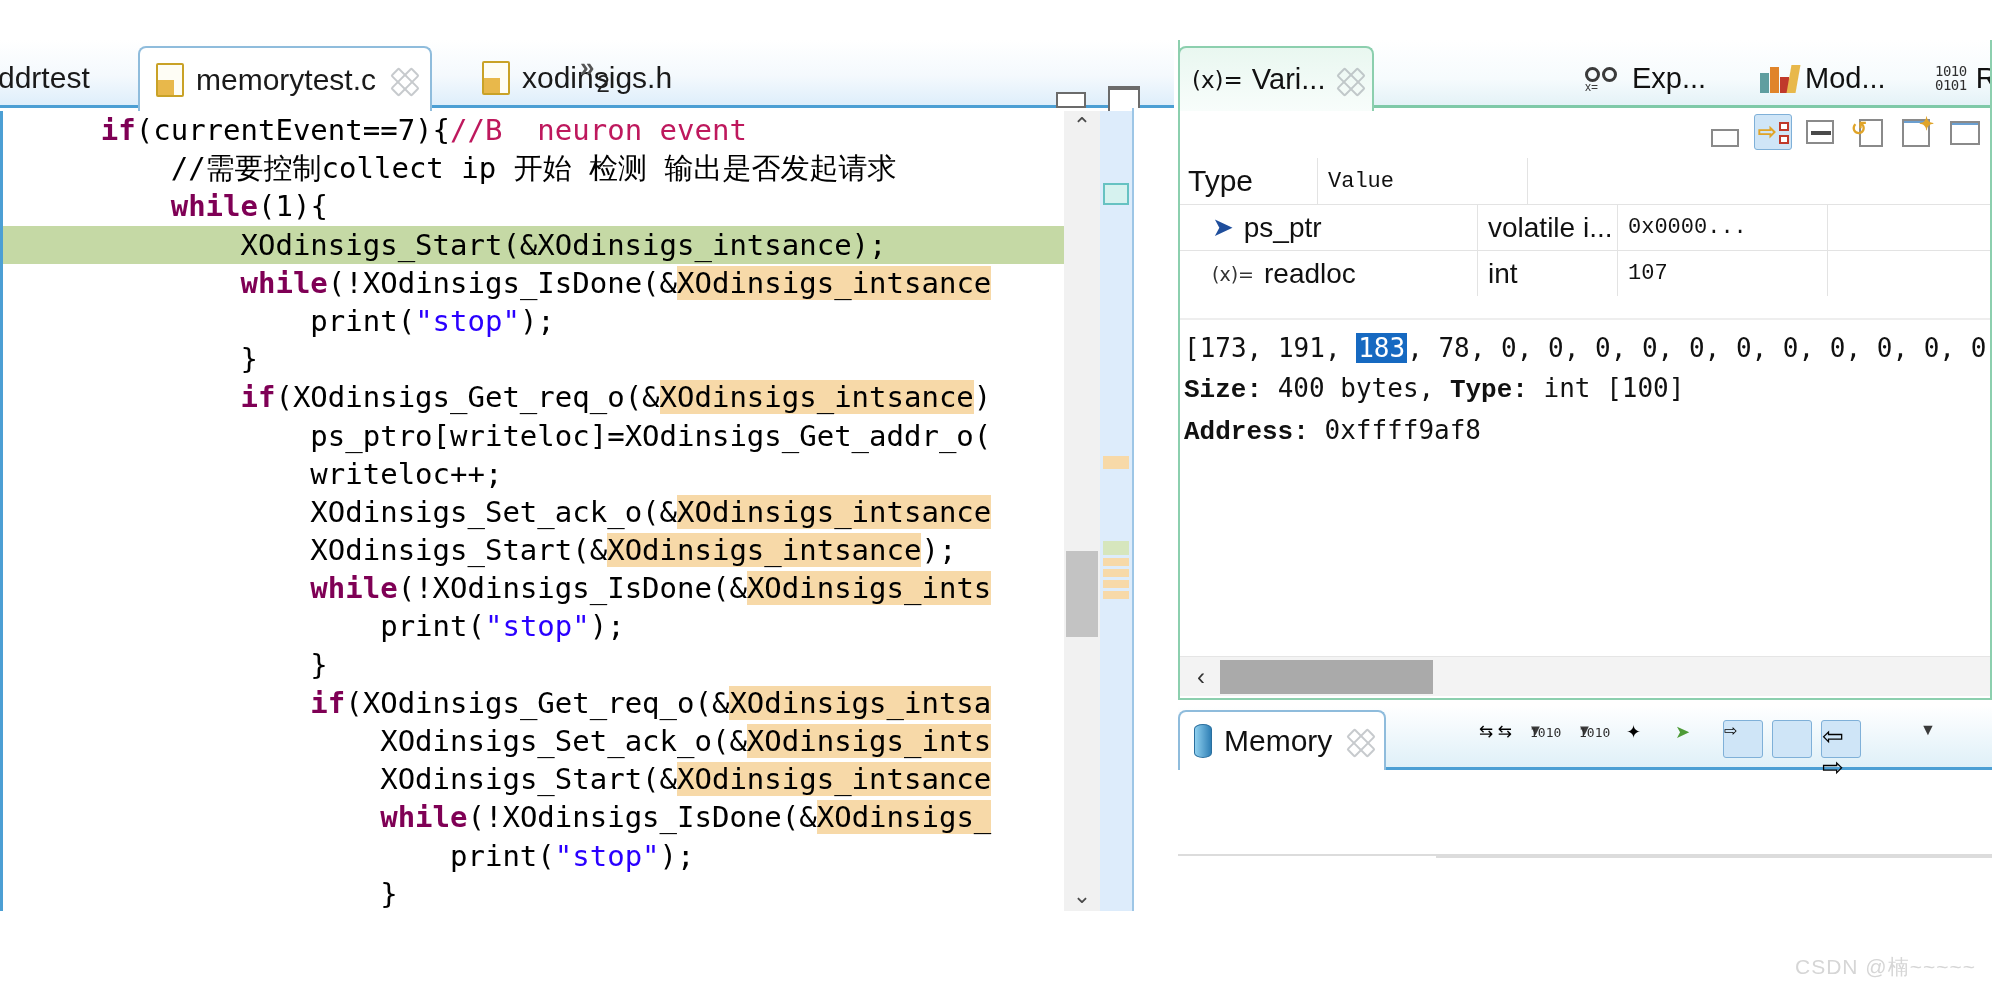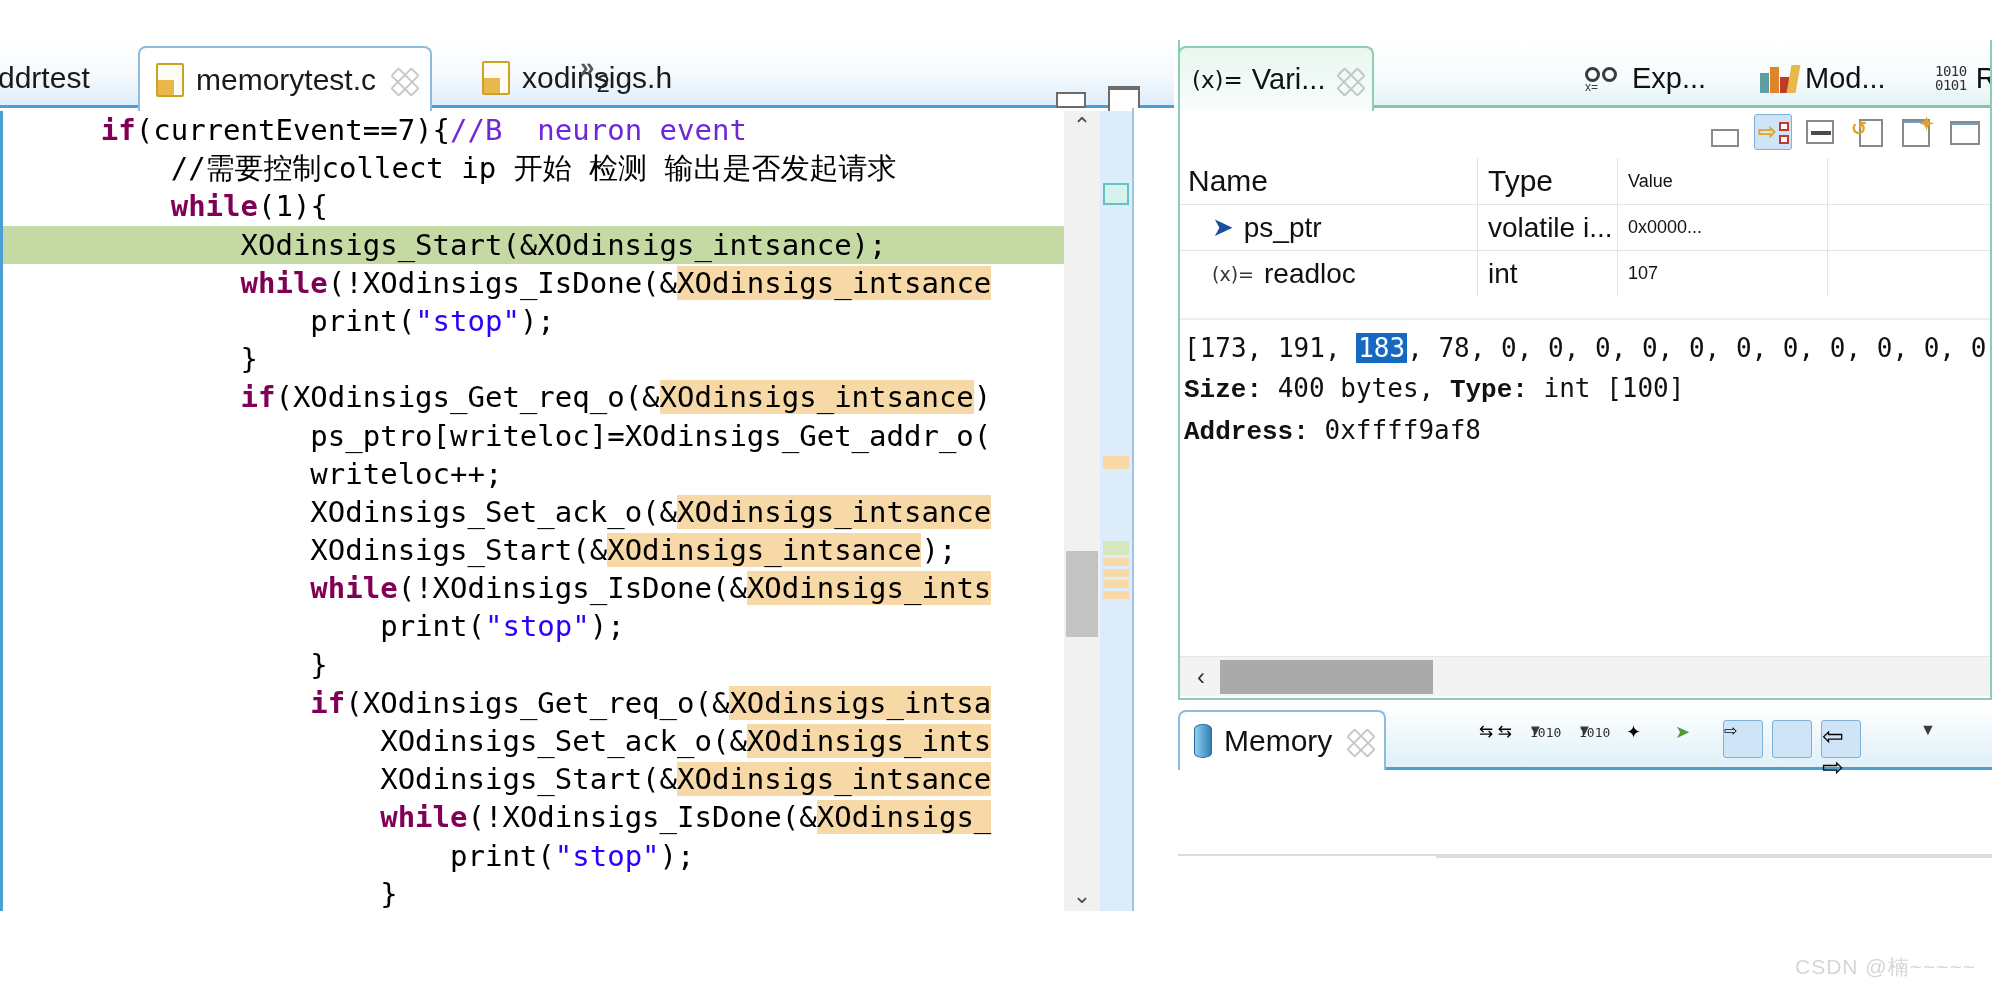--- a/index.html
+++ b/index.html
@@ -90,21 +90,21 @@
   }
   #code {
     position: absolute; left: 0; top: 0; width: 1100px;
     font-family: "DejaVu Sans Mono", monospace;
     font-size: 29px; line-height: 38.2px;
     white-space: pre; color: #000;
   }
   .ln { position: relative; height: 38.2px; padding-left: 28px; }
   .ln.cur { background: #c5d9a5; }
   .kw   { color: #7f0055; font-weight: bold; }
-  .cmt  { color: #6d28d9; }
+  .cmt  { color: #be185d; }
   .cmt2 { color: #000000; }
   .str  { color: #2a00ff; }
   .occ  { background: #f7d9a8; }
 
   
   #vscroll {
     position: absolute; left: 1064px; top: 111px; width: 36px; height: 800px;
     background: #f1f1f1;
   }
   #vscroll .arrow {
@@ -206,21 +206,21 @@
     background: #fff;
   }
   .vrow { display: flex; align-items: center; height: 46px; }
   .vrow.head { font-size: 30px; color: #111; }
   .vrow.body { font-size: 28px; color: #111; border-top: 1px solid #e3e3e3; }
   .vc-name { width: 300px; padding-left: 10px; display:flex; align-items:center; gap:10px;
              border-right: 1px solid #e3e3e3; height: 100%; }
   .vc-type { width: 140px; padding-left: 10px; border-right: 1px solid #e3e3e3; height: 100%;
              display:flex; align-items:center; }
   .vc-val  { width: 210px; padding-left: 10px; border-right: 1px solid #e3e3e3; height: 100%;
-             display:flex; align-items:center; font-family:Liberation Sans, sans-serif; font-size: 18px;}
+             display:flex; align-items:center; font-family:Liberation Mono, monospace; font-size: 22px;}
   .vc-rest { flex: 1; height: 100%; }
   .ind { padding-left: 34px; }
   .ptr-arrow { color: #1f4e9c; font-size: 26px; }
   .xeq-small { font-size: 19px; color: #333; font-family: "DejaVu Sans", sans-serif; }
 
   #vars-detail {
     position: absolute; left: 0; top: 278px; width: 814px; height: 318px;
     background: #fff; border-top: 2px solid #eee;
     padding: 8px 0 0 6px; overflow: hidden;
   }
@@ -426,21 +426,20 @@
           <span class="sq" style="left:3px;top:4px;width:28px;height:28px;box-shadow: inset 0 5px 0 -3px #6b9fd0;"></span>
           <span class="arw" style="left:20px;top:0px;font-size:18px;">✦</span>
         </div>
         <div class="tbi">
           <span class="sq" style="left:3px;top:6px;width:30px;height:24px;box-shadow: inset 0 5px 0 -3px #6b9fd0;"></span>
         </div>
       </div>
 
       <div id="vars-table">
         <div class="vrow head">
-          <div class="vc-name">Name</div>
           <div class="vc-type">Type</div>
           <div class="vc-val">Value</div>
           <div class="vc-rest"></div>
         </div>
 
         <div class="vrow body">
           <div class="vc-name ind">
             <span class="ptr-arrow">➤</span>
             <span>ps_ptr</span>
           </div>

